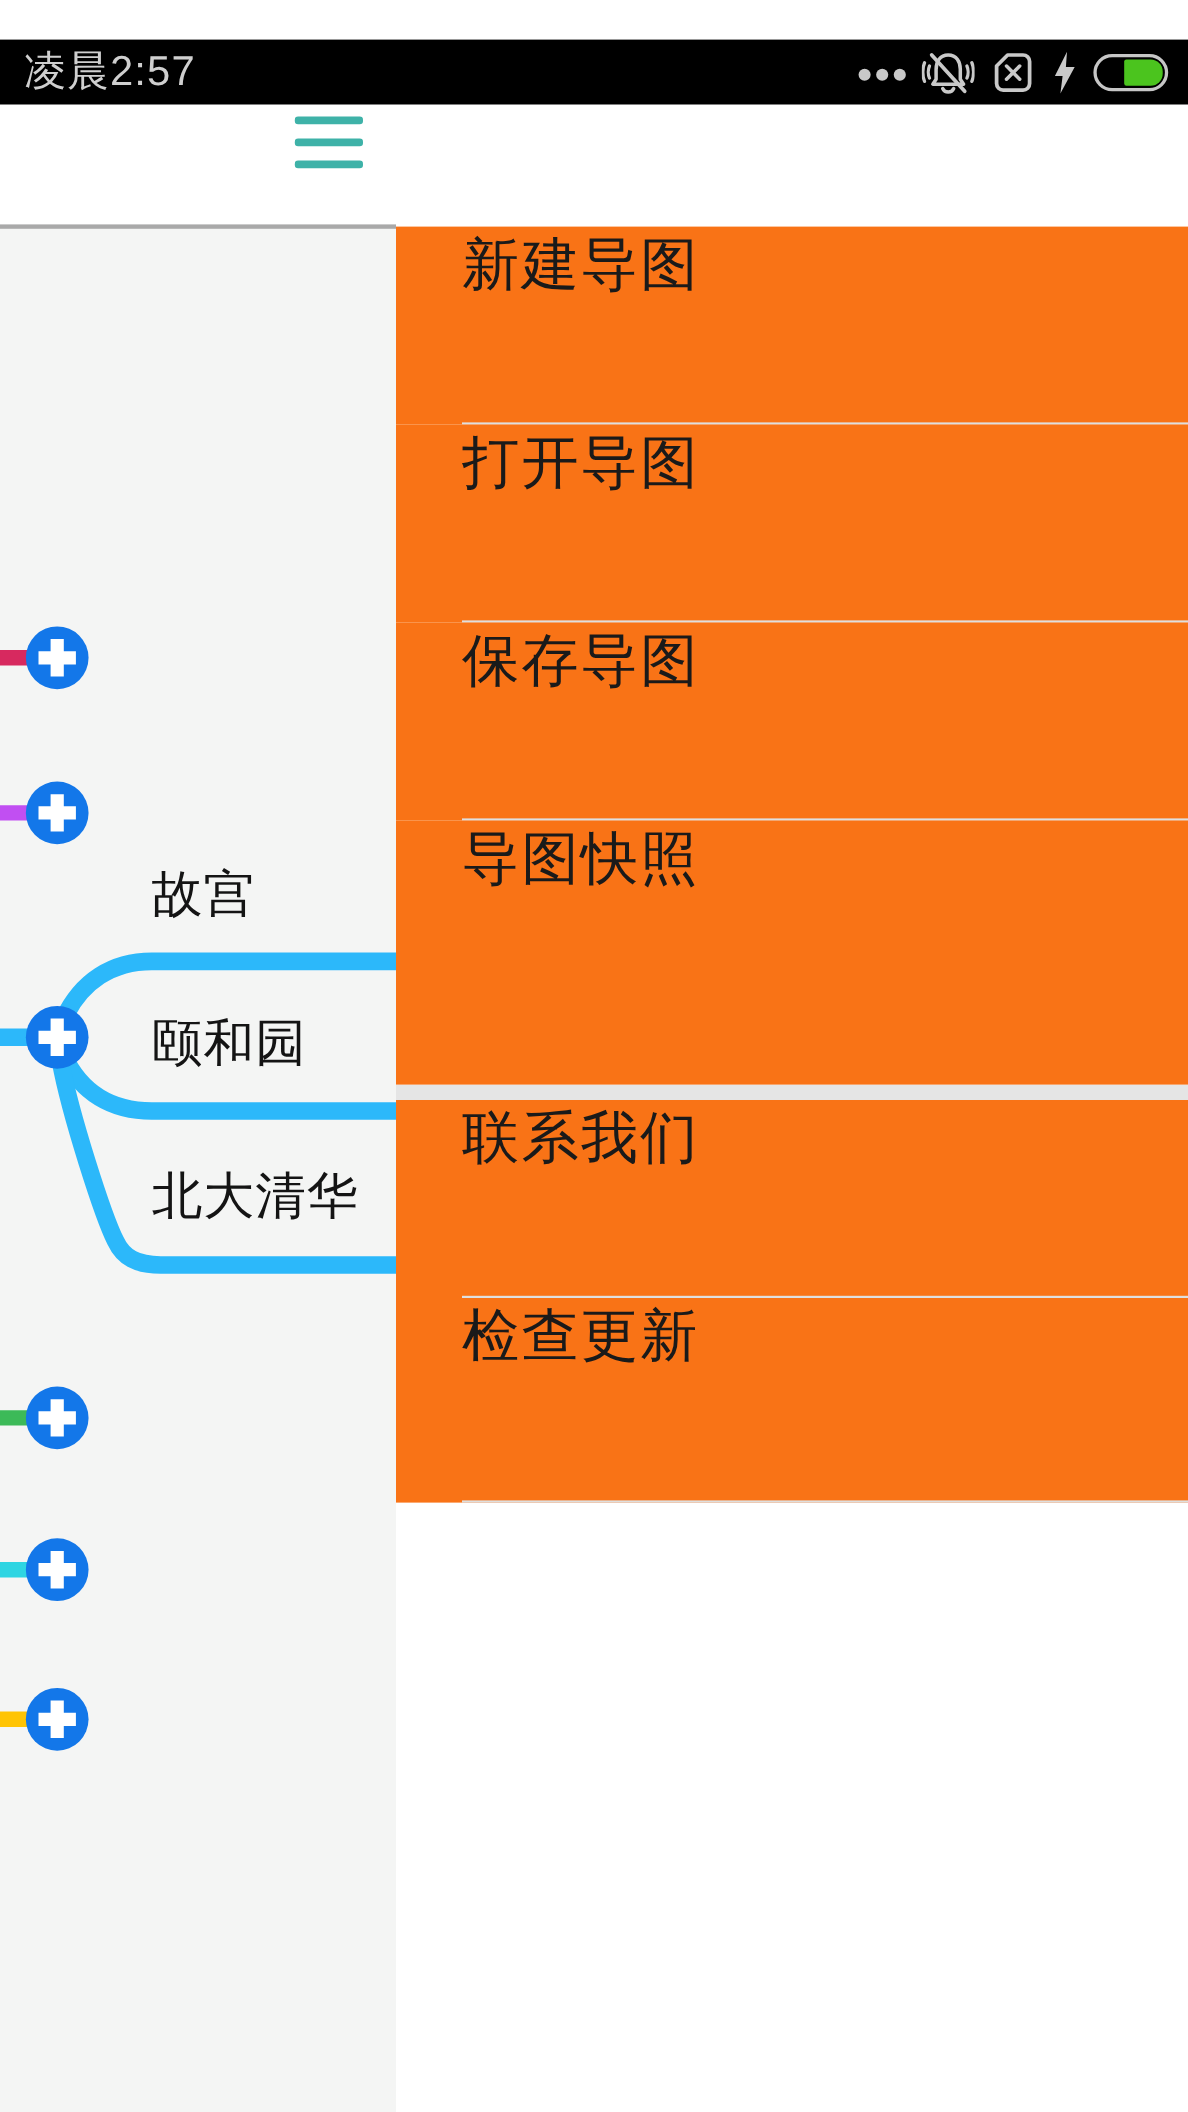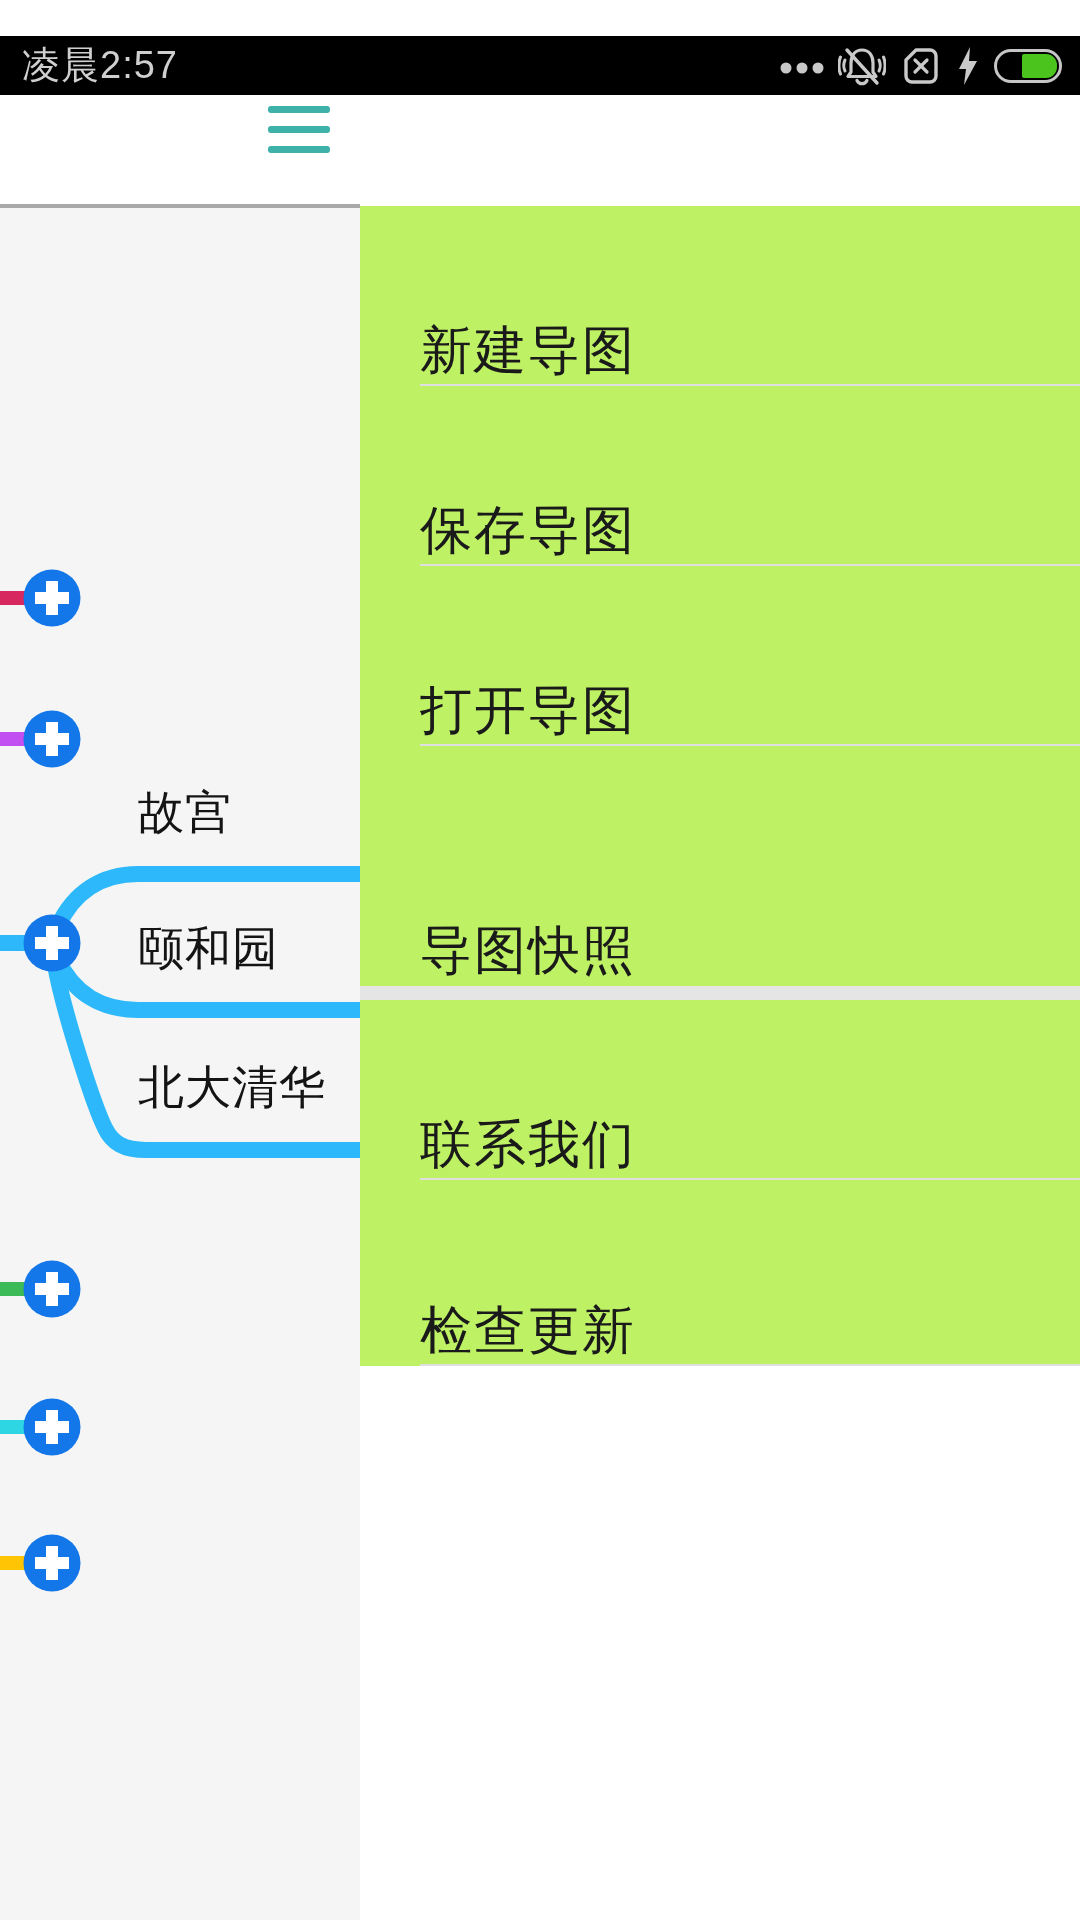--- a/index.html
+++ b/index.html
@@ -32,22 +32,22 @@
   .map-svg{position:absolute;left:0;top:0;}
   .map-label{position:absolute;font-size:46px;line-height:54px;color:#141414;
     white-space:nowrap;letter-spacing:1px;cursor:pointer;text-align:center;}
   .lbl-gugong{left:138px;top:577px;}
   .lbl-yiheyuan{left:138px;top:713px;}
   .lbl-beida{left:138px;top:852px;}
   
   .menu-panel{position:absolute;left:360px;top:0;width:720px;height:1920px;
     background:#ffffff;z-index:2;box-sizing:border-box;}
   .menu-spacer{height:206px;}
-  .menu-row{position:relative;height:180px;display:flex;align-items:flex-end;
-    padding-left:60px;box-sizing:border-box;cursor:pointer;background:#bef264;}
+  .menu-row{position:relative;height:180px;display:flex;align-items:flex-start;
+    padding-left:60px;box-sizing:border-box;cursor:pointer;background:#f97316;}
   .menu-row.r4{height:240px;}
   .menu-row.r5{height:178px;}
   .menu-row.r7{height:186px;}
   .menu-row .label{font-size:52px;color:#1a1a1a;letter-spacing:2px;}
   .menu-row .rule{position:absolute;left:60px;right:0;bottom:0;height:2px;background:#dfdfdf;}
   .menu-sep{height:14px;background:#e5e5e5;}
 </style>
 </head>
 <body>
 
@@ -137,26 +137,26 @@
     <div class="map-label lbl-beida">北大清华</div>
   </div>
 
   <div class="menu-panel">
     <div class="menu-spacer"></div>
 
     <div class="menu-row r1">
       <span class="label">新建导图</span>
       <span class="rule"></span>
     </div>
+    <div class="menu-row r2">
+      <span class="label">打开导图</span>
+      <span class="rule"></span>
+    </div>
     <div class="menu-row r3">
       <span class="label">保存导图</span>
-      <span class="rule"></span>
-    </div>
-    <div class="menu-row r2">
-      <span class="label">打开导图</span>
       <span class="rule"></span>
     </div>
     <div class="menu-row r4">
       <span class="label">导图快照</span>
     </div>
 
     <div class="menu-sep"></div>
 
     <div class="menu-row r6">
       <span class="label">联系我们</span>

